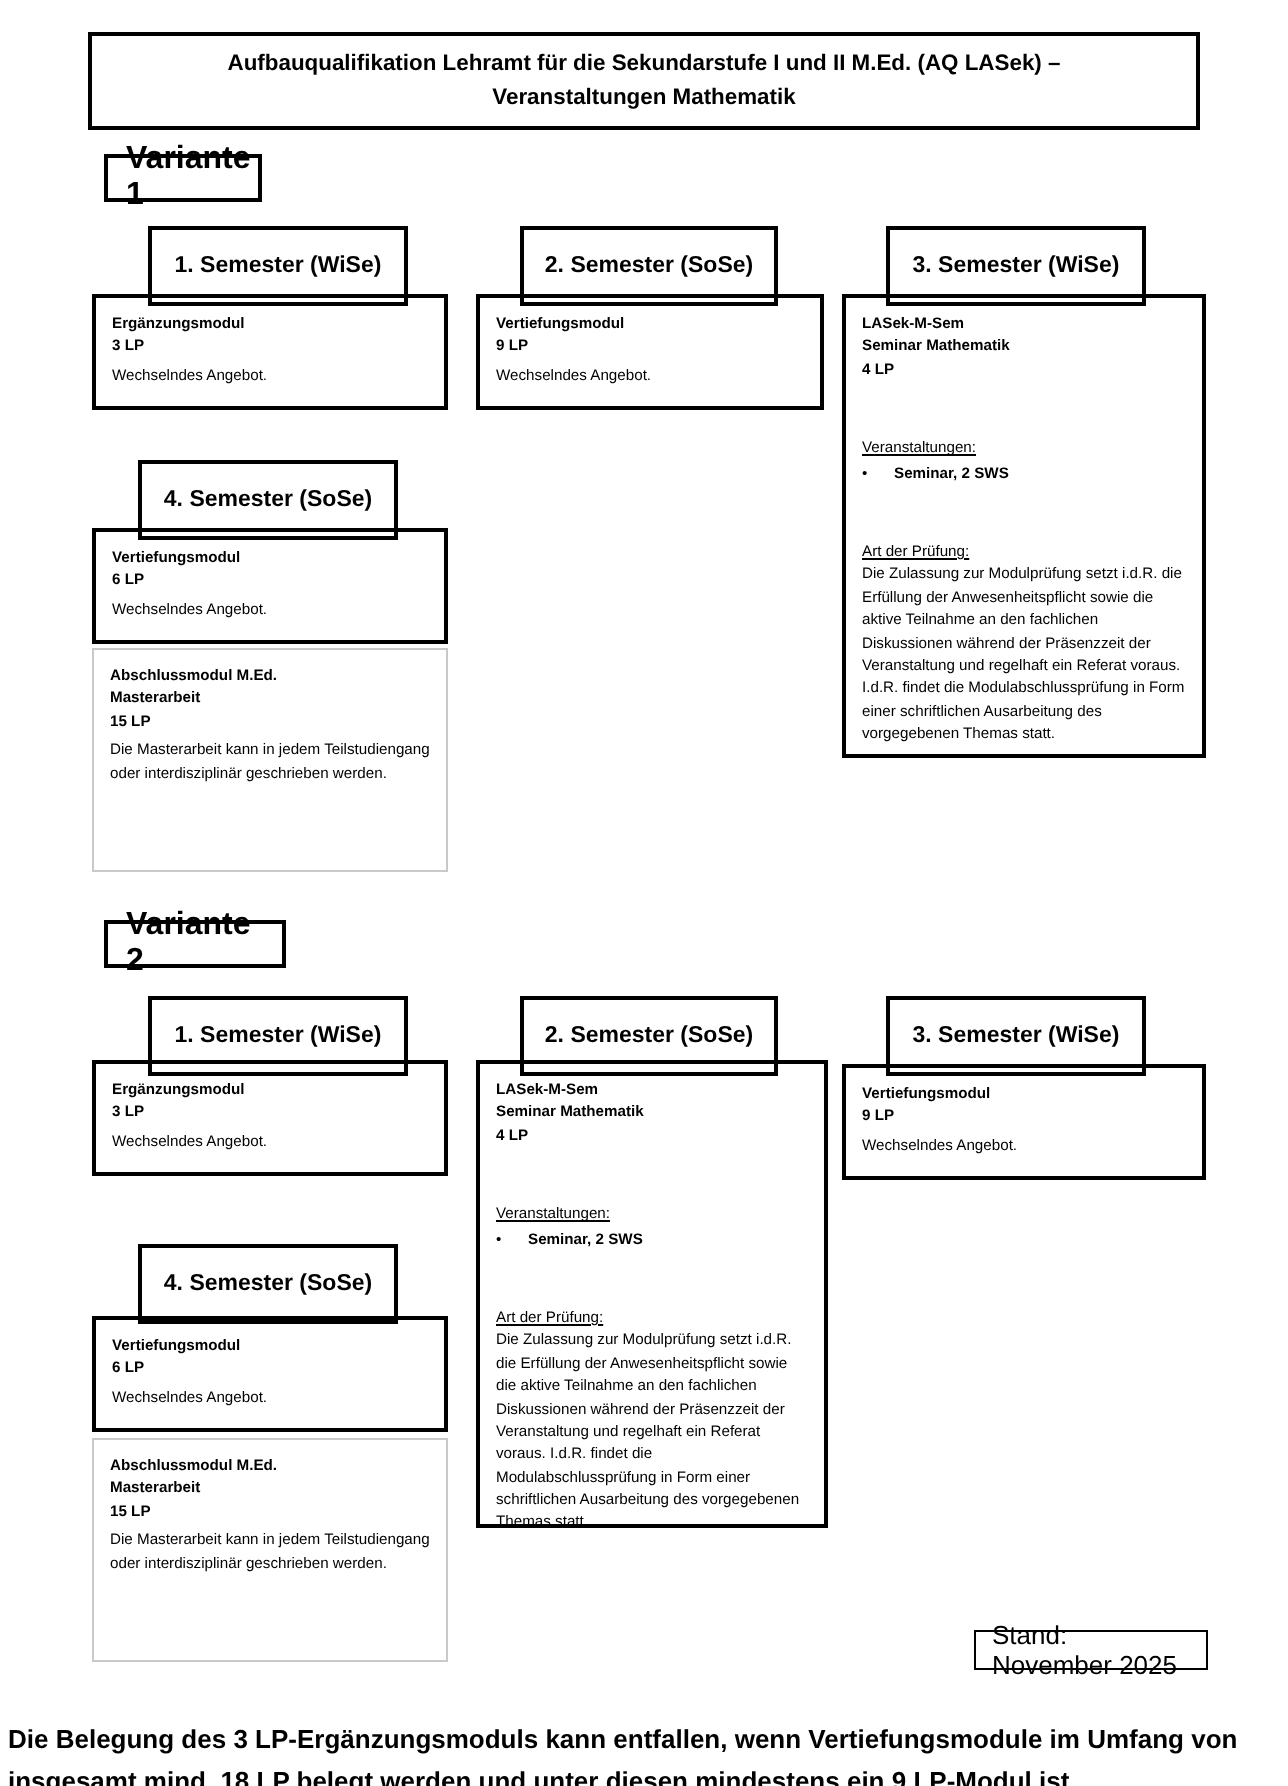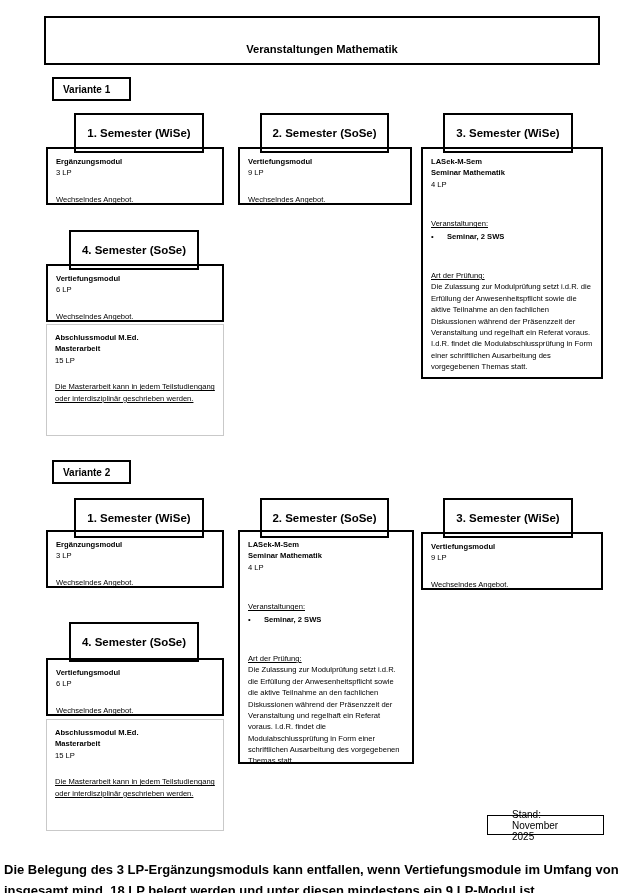--- a/index.html
+++ b/index.html
@@ -39,21 +39,21 @@
     padding: 4px 10px;
   }
 
   .variante-box {
     border: 2.5px solid #000;
     display: flex;
     align-items: center;
     justify-content: flex-start;
     padding: 3px 9px;
     font-weight: bold;
-    font-size: 10px;
+    font-size: 16px;
   }
 
   .semester-box {
     border: 2.5px solid #000;
     display: flex;
     align-items: center;
     justify-content: center;
     font-weight: bold;
     font-size: 11.5px;
     padding: 18px 6px;
@@ -67,22 +67,22 @@
   }
 
   .module-box.thesis {
     border: 1.4px solid #c9c9c9;
   }
 
   .module-title {
     font-weight: bold;
     display: block;
   }
-  .module-lp { display: block; }
-  .module-note { display: block; margin-top: 15px; text-decoration: underline; }
+  .module-lp { display: block; font-weight: bold; }
+  .module-note { display: block; margin-top: 3px; }
 
   .sec-head {
     text-decoration: underline;
     font-weight: normal;
     display: block;
     margin-top: 28px;
   }
 
   .bullet-row {
     display: flex;
@@ -97,38 +97,38 @@
   }
   .bullet-text { flex: 1 1 auto; font-weight: bold; }
 
   .body-para { display: block; }
 
   .stand-box {
     border: 1.4px solid #000;
     display: flex;
     align-items: center;
     justify-content: center;
-    font-size: 10px;
-    padding: 3px 24px;
+    font-size: 13px;
+    padding: 3px 8px;
   }
 
   .footnote {
     font-size: 13px;
     font-weight: bold;
     line-height: 1.6;
   }
 </style>
 </head>
 <body>
 
 <div class="page">
 
   <div class="abs title-box" style="left:44px; top:16px; width:556px; height:49px;">
     <div>
-      <br>
+      <span>Aufbauqualifikation Lehramt für die Sekundarstufe I und II M.Ed. (AQ LASek) –</span><br>
       <span>Veranstaltungen Mathematik</span>
     </div>
   </div>
 
   <div class="abs variante-box" style="left:52px; top:77px; width:79px; height:24px;">
     <span>Variante 1</span>
   </div>
 
   <div class="abs semester-box" style="left:74px; top:113px; width:130px; height:25px;">
     <span>1. Semester (WiSe)</span>
@@ -177,21 +177,21 @@
     <span class="module-note">Wechselndes Angebot.</span>
   </div>
 
   <div class="abs module-box thesis" style="left:46px; top:324px; width:178px; height:112px;">
     <span class="module-title">Abschlussmodul M.Ed.</span>
     <span class="module-title">Masterarbeit</span>
     <span class="module-lp">15 LP</span>
     <span class="module-note">Die Masterarbeit kann in jedem Teilstudiengang oder interdisziplinär geschrieben werden.</span>
   </div>
 
-  <div class="abs variante-box" style="left:52px; top:460px; width:79px; height:24px;">
+  <div class="abs variante-box" style="left:52px; top:460px; width:91px; height:24px;">
     <span>Variante 2</span>
   </div>
 
   <div class="abs semester-box" style="left:74px; top:498px; width:130px; height:25px;">
     <span>1. Semester (WiSe)</span>
   </div>
   <div class="abs semester-box" style="left:260px; top:498px; width:129px; height:25px;">
     <span>2. Semester (SoSe)</span>
   </div>
   <div class="abs semester-box" style="left:443px; top:498px; width:130px; height:25px;">

